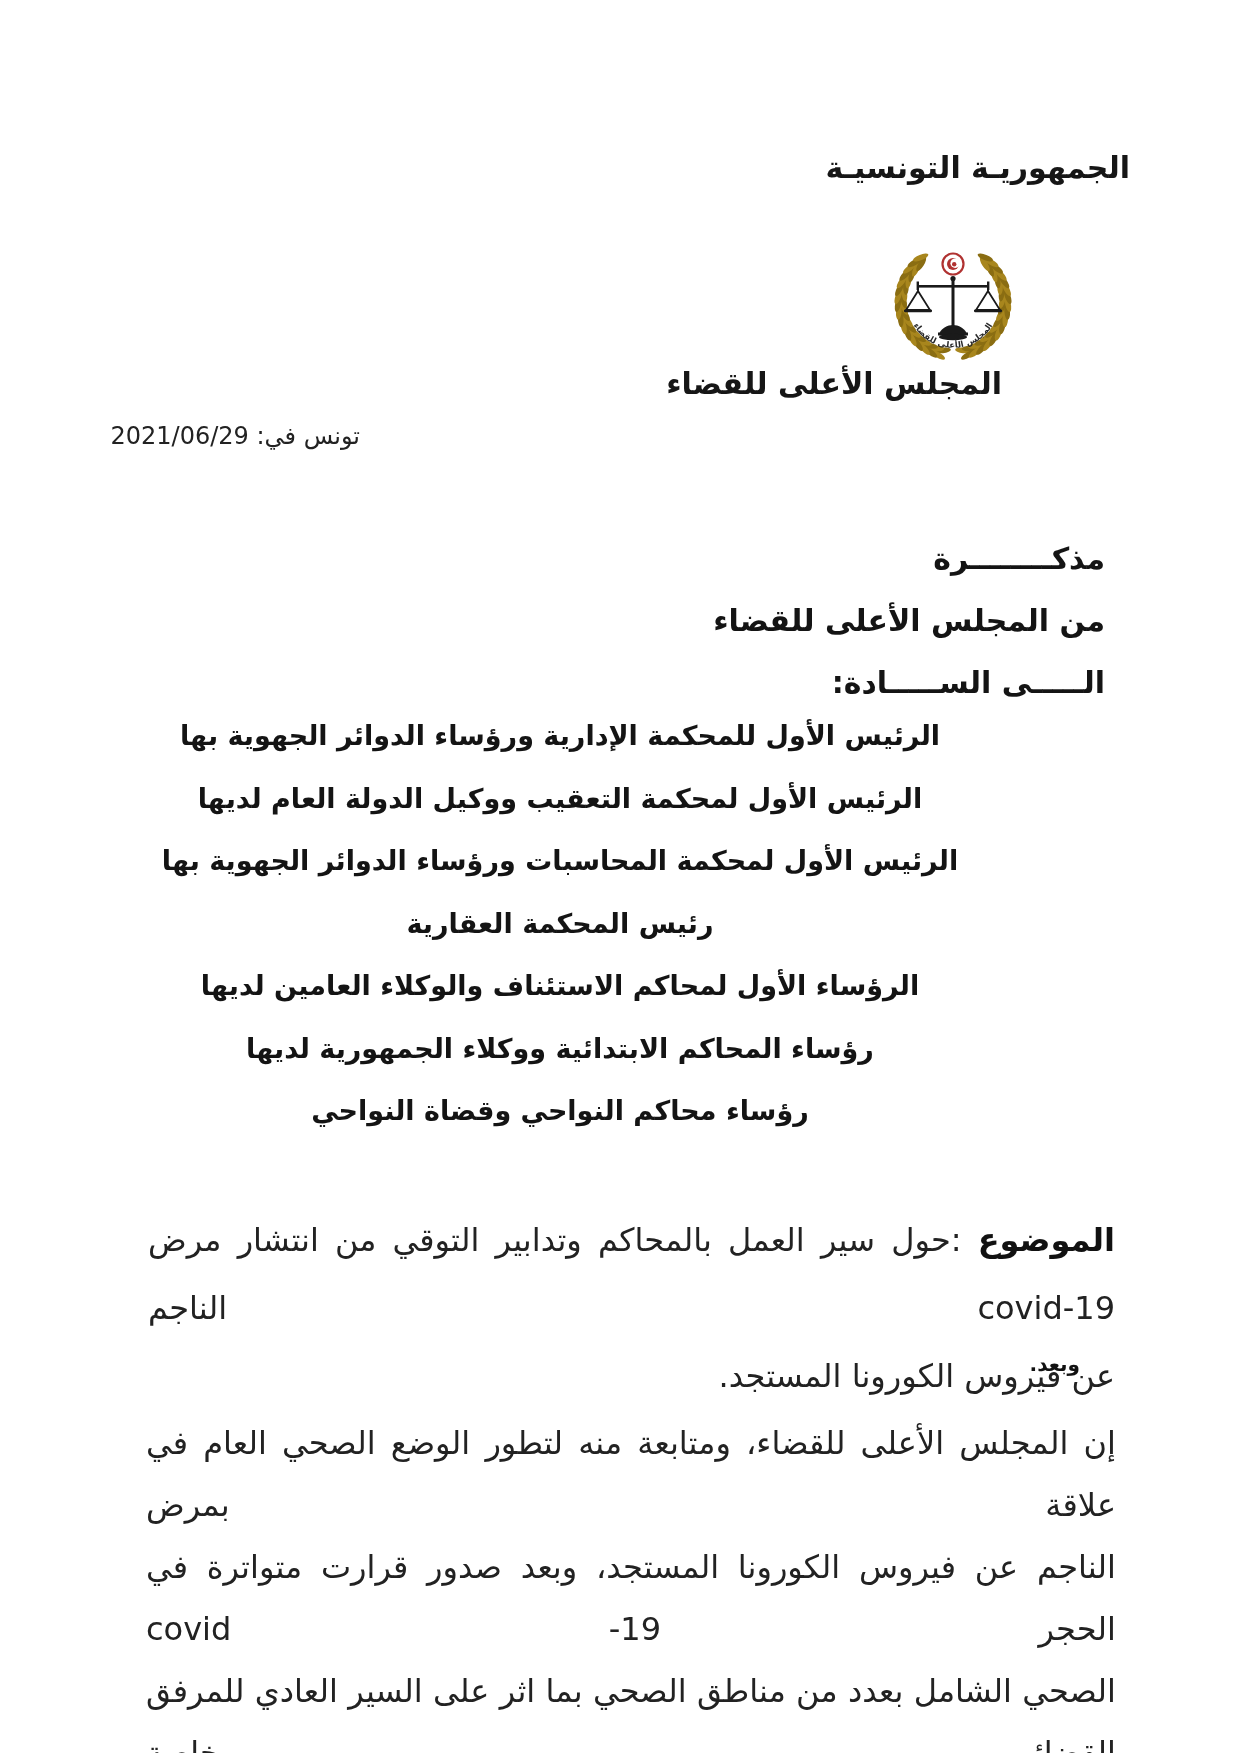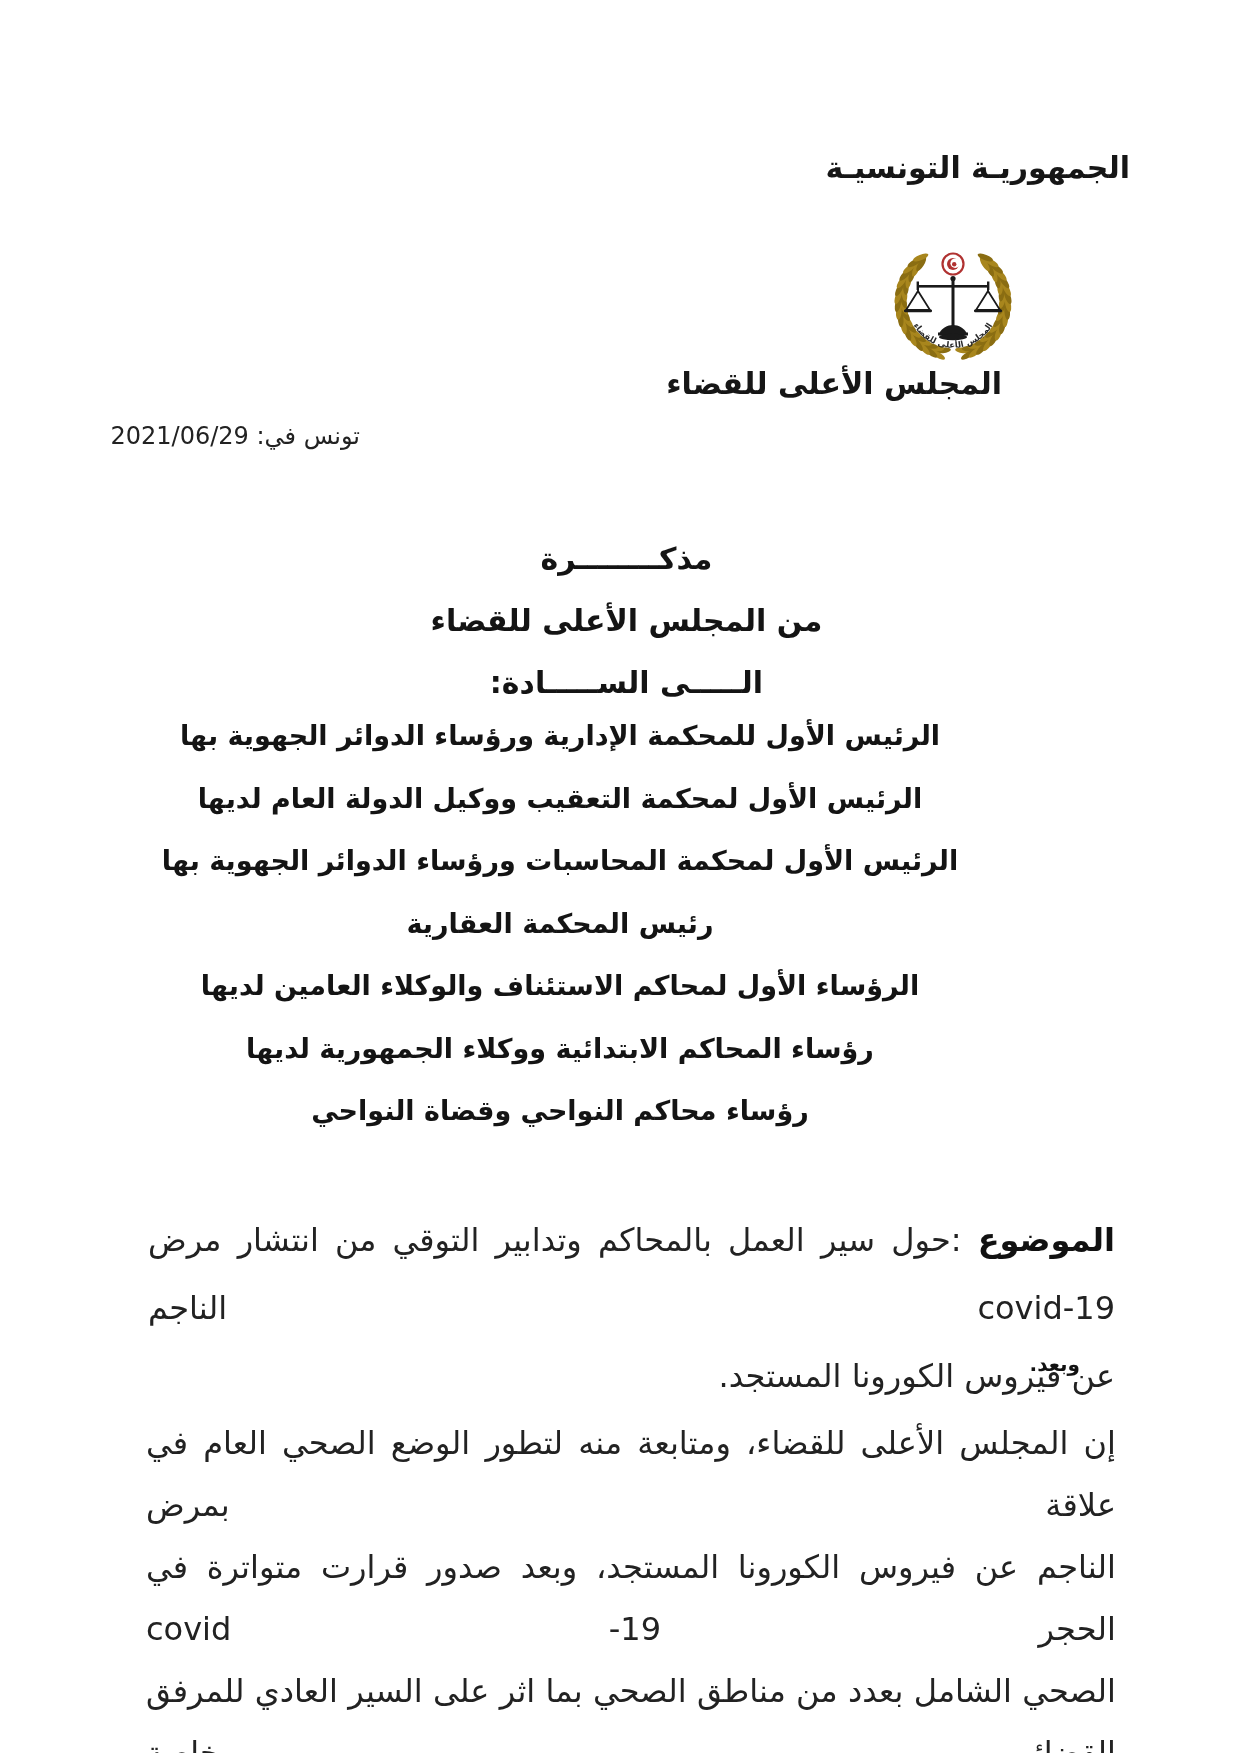--- a/index.html
+++ b/index.html
@@ -21,21 +21,21 @@
   .council-title {
     position:absolute; top:366px; right:238px;
     font-size:30px; font-weight:bold; color:#161616; white-space:nowrap;
   }
   .date-line {
     position:absolute; top:422px; right:880px;
     font-size:24px; color:#222; white-space:nowrap;
   }
   .memo-head {
     position:absolute; top:528px; left:148px; right:135px;
-    text-align:center; font-weight:bold; color:#141414;
+    font-weight:bold; color:#141414;
     font-size:30px; line-height:62px; white-space:nowrap;
   }
   .recipients {
     position:absolute; top:705px; left:30px; width:1060px;
     text-align:center; font-weight:bold; color:#141414;
     font-size:27px; line-height:62.5px; white-space:nowrap;
   }
   .subject-block {
     position:absolute; top:1206px; left:148px; right:125px;
     font-size:32px; color:#222; line-height:68px;

